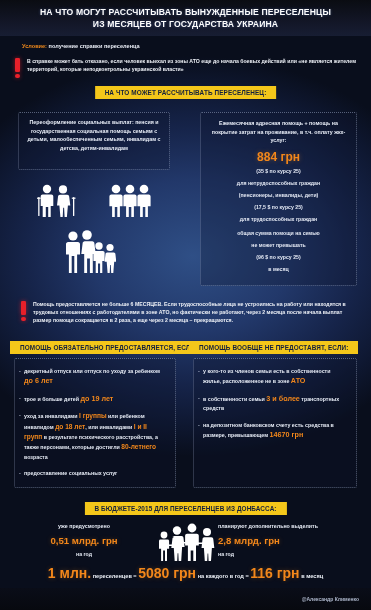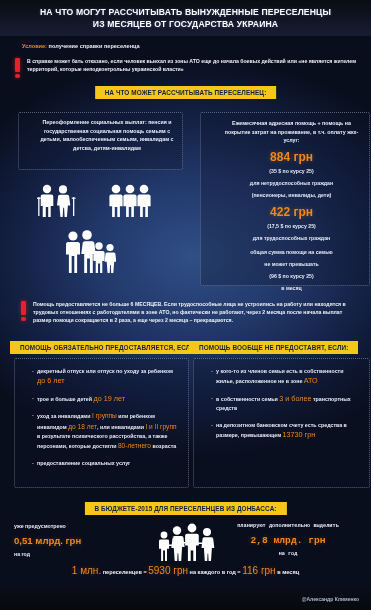--- a/index.html
+++ b/index.html
@@ -56,21 +56,21 @@
     font-size:6.4px;font-weight:bold;text-align:center;
     padding:3px 10px;letter-spacing:.1px;white-space:nowrap;
   }
   .ybanner.main{left:50%;transform:translateX(-50%);top:86px;}
   .ybanner.left2{left:10px;top:341px;}
   .ybanner.right2{left:189px;top:341px;}
   .ybanner.budget{left:50%;transform:translateX(-50%);top:502px;}
 
   .box{
     position:absolute;border:1px dotted rgba(190,205,235,.42);
-    border-radius:2px;background:rgba(12,20,42,.30);padding-left:13px;
+    border-radius:2px;background:rgba(12,20,42,.30);
   }
   .boxA{left:18px;top:112px;width:150px;height:56px;}
   .boxB{left:200px;top:112px;width:155px;height:172px;}
   .boxC{left:14px;top:358px;width:160px;height:128px;}
   .boxD{left:193px;top:358px;width:162px;height:128px;}
 
   .ctxt{
     font-size:5.3px;line-height:8.6px;font-weight:bold;text-align:center;
     color:#e9eef8;padding:5px 6px;
   }
@@ -96,43 +96,43 @@
   .g1{left:12px;top:4px;}
   .g2{left:86px;top:4px;}
   .g3{left:40px;top:50px;}
 
   .li{
     font-size:5.3px;line-height:9.4px;color:#e7ecf6;font-weight:bold;
     padding:0 8px 0 9px;margin-top:7px;position:relative;
   }
   .li:first-child{margin-top:8px;}
   .li .dash{position:absolute;left:4px;top:0;color:#cfd8ea;}
-  .hl{color:#f2871b;font-size:7.2px;font-weight:normal;margin-top:45px;}
+  .hl{color:#f2871b;font-size:7.2px;font-weight:bold;margin-top:45px;}
   .hl.sm{font-size:6.6px;}
 
   .budget-left{
-    position:absolute;left:14px;top:522px;width:140px;text-align:left;
+    position:absolute;left:14px;top:522px;width:140px;text-align:center;
   }
   .budget-right{
-    position:absolute;left:218px;top:522px;width:140px;text-align:center;font-family:Liberation Mono, monospace;
+    position:absolute;left:218px;top:522px;width:140px;
   }
   .bl-cap{font-size:5.3px;font-weight:bold;color:#e6ebf5;line-height:8px;}
   .bl-val{font-size:9.6px;font-weight:bold;color:#f2871b;margin-top:5px;line-height:11px;
           text-shadow:0 0 5px rgba(242,135,27,.3);}
   .bl-per{font-size:5.2px;font-weight:bold;color:#e6ebf5;margin-top:5px;}
 
   .famrow{
     position:absolute;left:154px;top:520px;width:66px;height:42px;
     display:flex;align-items:flex-end;justify-content:center;gap:1px;
   }
   .summary{
     position:absolute;left:0;top:565px;width:371px;text-align:center;
     font-size:5.6px;font-weight:bold;color:#edf1f8;white-space:nowrap;
   }
-  .summary .big{color:#f2871b;font-size:10px;font-weight:normal;
+  .summary .big{color:#f2871b;font-size:14px;font-weight:bold;
                 text-shadow:0 0 5px rgba(242,135,27,.3);}
   .sig{
     position:absolute;right:12px;bottom:8px;font-size:5px;color:#aeb8cc;
     font-weight:bold;
   }
   svg{display:block;}
 </style>
 </head>
 <body>
 
@@ -164,21 +164,20 @@
   <div class="box boxA">
     <div class="ctxt">Переоформление социальных выплат: пенсия и государственная социальная помощь семьям с детьми, малообеспеченным семьям, инвалидам с детсва, детям-инвалидам</div>
   </div>
 
   <div class="box boxB">
     <div class="btxt">Ежемесячная адресная помощь + помощь на покрытие затрат на проживание, в т.ч. оплату жкх-услуг:</div>
     <div class="amount">884 грн</div>
     <div class="sub">(35 $ по курсу 25)</div>
     <div class="sub">для нетрудоспособных граждан</div>
     <div class="sub">(пенсионеры, инвалиды, дети)</div>
-    <div class="amount">422 грн</div>
     <div class="sub">(17,5 $ по курсу 25)</div>
     <div class="sub">для трудоспособных граждан</div>
     <div class="sub gap">общая сумма помощи на семью</div>
     <div class="sub">не может превышать</div>
     <div class="sub">(96 $ по курсу 25)</div>
     <div class="sub">в месяц</div>
   </div>
 
   <div class="figs">
     <div class="figgrp g1">
@@ -237,21 +236,21 @@
   <div class="box boxC">
     <div class="li"><span class="dash">-</span><span>декретный отпуск или отпуск по уходу за ребенком </span><span class="hl">до 6 лет</span></div>
     <div class="li"><span class="dash">-</span><span>трое и больше детей </span><span class="hl">до 19 лет</span></div>
     <div class="li"><span class="dash">-</span><span>уход за инвалидами </span><span class="hl sm">I группы</span><span> или ребенком инвалидом </span><span class="hl sm">до 18 лет</span><span>, или инвалидами </span><span class="hl sm">I и II групп</span><span> в результате психического расстройства, а также персонами, которые достигли </span><span class="hl sm">80-летнего</span><span> возраста</span></div>
     <div class="li"><span class="dash">-</span><span>предоставление социальных услуг</span></div>
   </div>
 
   <div class="box boxD">
     <div class="li"><span class="dash">-</span><span>у кого-то из членов семьи есть в собственности жилье, расположенное не в зоне </span><span class="hl">АТО</span></div>
     <div class="li"><span class="dash">-</span><span>в собственности семьи </span><span class="hl">3 и более</span><span> транспортных средств</span></div>
-    <div class="li"><span class="dash">-</span><span>на депозитном банковском счету есть средства в размере, превышающем </span><span class="hl">13730 грн</span></div>
+    <div class="li"><span class="dash">-</span><span>на депозитном банковском счету есть средства в размере, превышающем </span><span class="hl">14670 грн</span></div>
   </div>
 
   <div class="ybanner budget">В БЮДЖЕТЕ-2015 ДЛЯ ПЕРЕСЕЛЕНЦЕВ ИЗ ДОНБАССА:</div>
 
   <div class="budget-left">
     <div class="bl-cap">уже предусмотрено</div>
     <div class="bl-val">0,51 млрд. грн</div>
     <div class="bl-per">на год</div>
   </div>
 
@@ -271,18 +270,18 @@
     </svg>
   </div>
 
   <div class="budget-right">
     <div class="bl-cap">планируют дополнительно выделить</div>
     <div class="bl-val">2,8 млрд. грн</div>
     <div class="bl-per">на год</div>
   </div>
 
   <div class="summary">
-    <span class="big">1 млн.</span><span> переселенцев = </span><span class="big">5930 грн</span><span> на каждого в год = </span><span class="big">116 грн</span><span> в месяц</span>
+    <span class="big">1 млн.</span><span> переселенцев = </span><span class="big">5080 грн</span><span> на каждого в год = </span><span class="big">116 грн</span><span> в месяц</span>
   </div>
 
   <div class="sig">@Александр Клименко</div>
 
 </div>
 
 </body></html>

